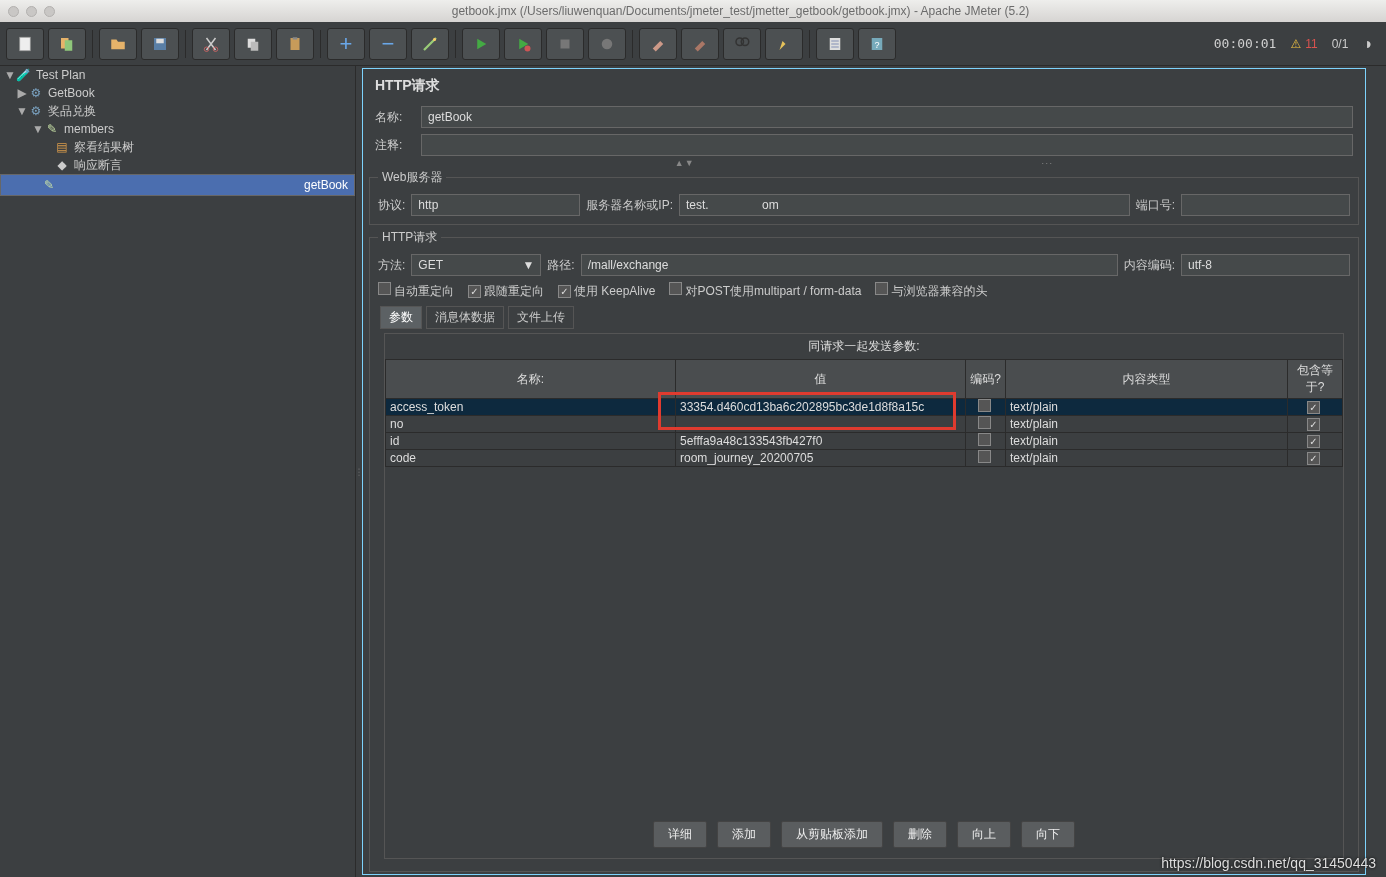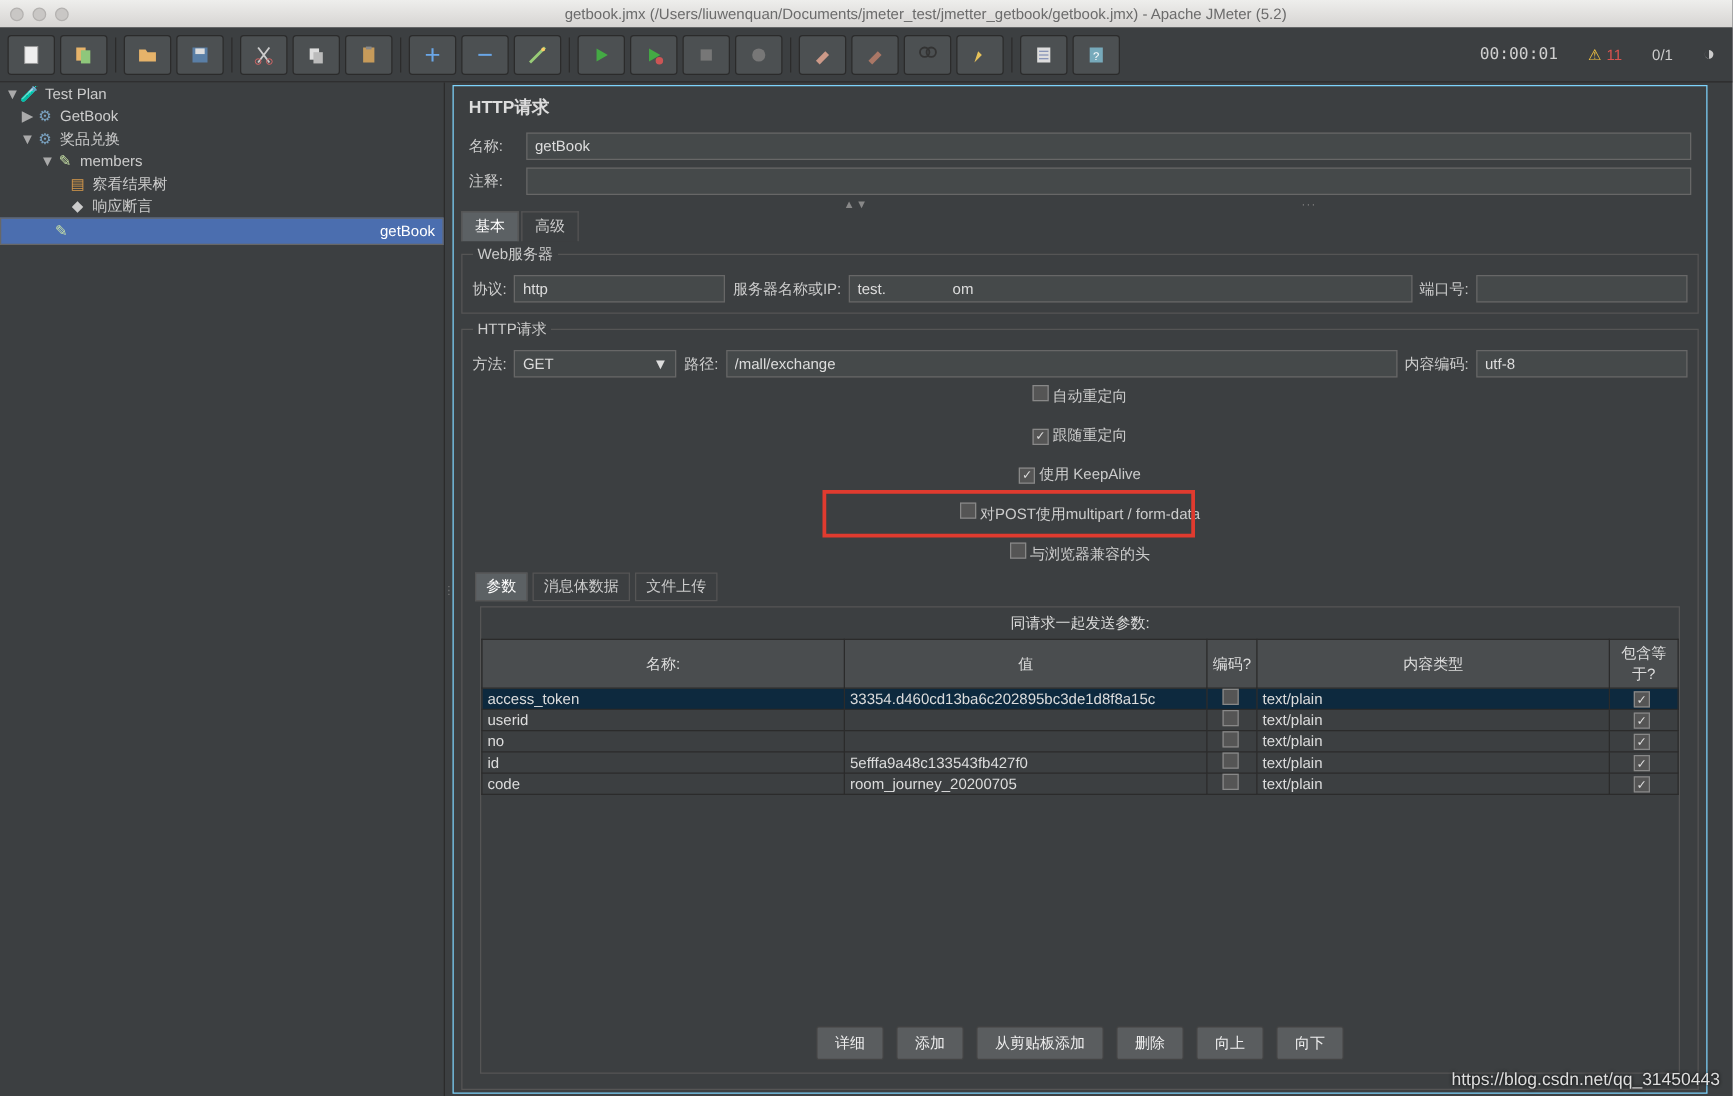--- a/index.html
+++ b/index.html
@@ -12,21 +12,21 @@
   body{margin:0;background:#e8e8e8;color:var(--text);width:1386px;height:877px;overflow:hidden;position:relative;}
   .titlebar{height:22px;background:linear-gradient(#eeeeec,#d6d4d2);display:flex;align-items:center;padding:0 8px;color:#6b6b6b;gap:36px;}
   .traffic{display:flex;gap:7px;margin-right:12px;}
   .tl{width:11px;height:11px;border-radius:50%;background:#c9c7c5;border:1px solid #b3b1af;}
   .titlebar-title{flex:1;text-align:center;color:#6b6b6b;font-size:12px;}
   .app{background:var(--bg);width:100%;height:855px;display:flex;flex-direction:column;}
   .toolbar{height:44px;background:var(--bg);border-bottom:1px solid #2b2b2b;display:flex;align-items:center;padding:0 6px;gap:4px;}
   .tbtn{width:38px;height:32px;background:var(--btn);border:1px solid #2b2b2b;border-radius:3px;display:flex;align-items:center;justify-content:center;color:#ddd;font-size:16px;}
   .tbtn svg{width:18px;height:18px;}
   .tsep{width:1px;height:28px;background:#2b2b2b;margin:0 2px;}
-  .toolbar-right{margin-left:auto;display:flex;align-items:center;gap:24px;padding-right:8px;}
+  .toolbar-right{margin-left:auto;display:flex;align-items:center;gap:14px;padding-right:8px;}
   .timer{color:#cfcfcf;font-family:monospace;font-size:13px;}
   .warn{color:#cfcfcf;display:flex;align-items:center;gap:4px;}
   .warn .tri{color:#f5c542;}
   .warn .num{color:#d9534f;}
   .body{flex:1;display:flex;min-height:0;}
   .tree{width:356px;border-right:1px solid #2b2b2b;background:var(--bg);overflow:auto;}
   .tree-node{display:flex;align-items:center;height:18px;padding-left:4px;color:#ccc;white-space:nowrap;}
   .tree-node .tw{width:12px;text-align:center;color:#aaa;cursor:default;}
   .tree-node .ic{width:16px;height:16px;display:flex;align-items:center;justify-content:center;margin-right:4px;}
   .tree-node.sel{background:var(--accent);color:#fff;}
@@ -43,21 +43,21 @@
   .tab{padding:3px 10px;background:#3c3f41;border:1px solid #555;border-bottom:none;color:#ccc;}
   .tab.active{background:var(--tabsel);color:#fff;}
   fieldset{border:1px solid #555;margin:2px 6px;padding:4px 8px 8px 8px;}
   fieldset>legend{color:#ccc;padding:0 4px;}
   .row{display:flex;align-items:center;gap:6px;margin-top:4px;}
   .row label{color:#ccc;}
   .row .txt.sm{flex:0 0 90px;}
   .sel{background:var(--input);border:1px solid #676767;height:22px;color:#ddd;padding:0 6px;min-width:120px;display:flex;align-items:center;justify-content:space-between;}
   .cb{width:13px;height:13px;border:1px solid #888;background:#555;display:inline-flex;align-items:center;justify-content:center;color:#ddd;font-size:10px;margin-right:3px;}
   .cb.checked::after{content:"✓";}
-  .checks{display:flex;gap:14px;padding:6px 0;color:#ccc;align-items:center;font-size:12px;flex-direction:column;}
+  .checks{display:flex;gap:14px;padding:6px 0;color:#ccc;align-items:center;font-size:12px;}
   .ptabs{display:flex;gap:4px;padding:0 2px;}
   .ptab{padding:2px 8px;background:#3c3f41;border:1px solid #555;color:#ccc;}
   .ptab.active{background:var(--tabsel);color:#fff;}
   .params{border:1px solid #555;margin:4px 6px;flex:1;display:flex;flex-direction:column;min-height:0;justify-content:center;}
   .params .caption{text-align:center;color:#ddd;padding:4px;}
   .ptable{width:100%;border-collapse:collapse;}
   .ptable th{background:var(--hdr);color:#ddd;font-weight:normal;border:1px solid #2b2b2b;padding:2px 4px;height:18px;}
   .ptable td{border:1px solid #2b2b2b;padding:0 4px;height:16px;color:#ddd;}
   .ptable tr.rowsel td{background:var(--sel);}
   .ptable .cbcell{text-align:center;}
@@ -244,24 +244,20 @@
       <div class="fieldrow">
         <label>名称:</label>
         <input class="txt" value="getBook" style="">
       </div>
       <div class="fieldrow">
         <label>注释:</label>
         <input class="txt" value="" style="">
       </div>
       <div class="collapse-grips">▲▼ &nbsp;&nbsp;&nbsp;&nbsp;&nbsp;&nbsp;&nbsp;&nbsp;&nbsp;&nbsp;&nbsp;&nbsp;&nbsp;&nbsp;&nbsp;&nbsp;&nbsp;&nbsp;&nbsp;&nbsp;&nbsp;&nbsp;&nbsp;&nbsp;&nbsp;&nbsp;&nbsp;&nbsp;&nbsp;&nbsp;&nbsp;&nbsp;&nbsp;&nbsp;&nbsp;&nbsp;&nbsp;&nbsp;&nbsp;&nbsp;&nbsp;&nbsp;&nbsp;&nbsp;&nbsp;&nbsp;&nbsp;&nbsp;&nbsp;&nbsp;&nbsp;&nbsp;&nbsp;&nbsp;&nbsp;&nbsp;&nbsp;&nbsp;&nbsp;&nbsp;&nbsp;&nbsp;&nbsp;&nbsp;&nbsp;&nbsp;&nbsp;&nbsp;&nbsp;&nbsp;&nbsp;&nbsp;&nbsp;&nbsp;&nbsp;&nbsp;&nbsp;&nbsp;&nbsp;&nbsp;&nbsp;&nbsp;&nbsp;&nbsp;&nbsp;&nbsp;&nbsp;&nbsp;&nbsp;&nbsp;&nbsp;&nbsp;&nbsp;&nbsp;&nbsp;&nbsp;&nbsp;&nbsp;···</div>
 
-      <div class="tabs">
-        <div class="tab active">基本</div>
-        <div class="tab">高级</div>
-      </div>
 
       <fieldset>
         <legend>Web服务器</legend>
         <div class="row">
           <label>协议:</label>
           <input class="txt sm" value="http" style="">
           <label>服务器名称或IP:</label>
           <input class="txt" style="flex: 1 1 0%;" value="test.                om">
           <label>端口号:</label>
           <input class="txt" style="flex: 0 0 140px;" value="">
@@ -302,27 +298,20 @@
               <th style="width:290px">值</th>
               <th style="width:40px">编码?</th>
               <th>内容类型</th>
               <th style="width:55px">包含等于?</th>
             </tr>
               </thead>
             <tbody id="param-rows">
                 <tr class="rowsel">
                   <td>access_token</td>
                   <td>33354.d460cd13ba6c202895bc3de1d8f8a15c</td>
-                  <td class="cbcell"><span class="cb"></span></td>
-                  <td>text/plain</td>
-                  <td class="cbcell"><span class="cb checked"></span></td>
-                </tr>
-                <tr>
-                  <td>userid</td>
-                  <td></td>
                   <td class="cbcell"><span class="cb"></span></td>
                   <td>text/plain</td>
                   <td class="cbcell"><span class="cb checked"></span></td>
                 </tr>
                 <tr>
                   <td>no</td>
                   <td></td>
                   <td class="cbcell"><span class="cb"></span></td>
                   <td>text/plain</td>
                   <td class="cbcell"><span class="cb checked"></span></td>

